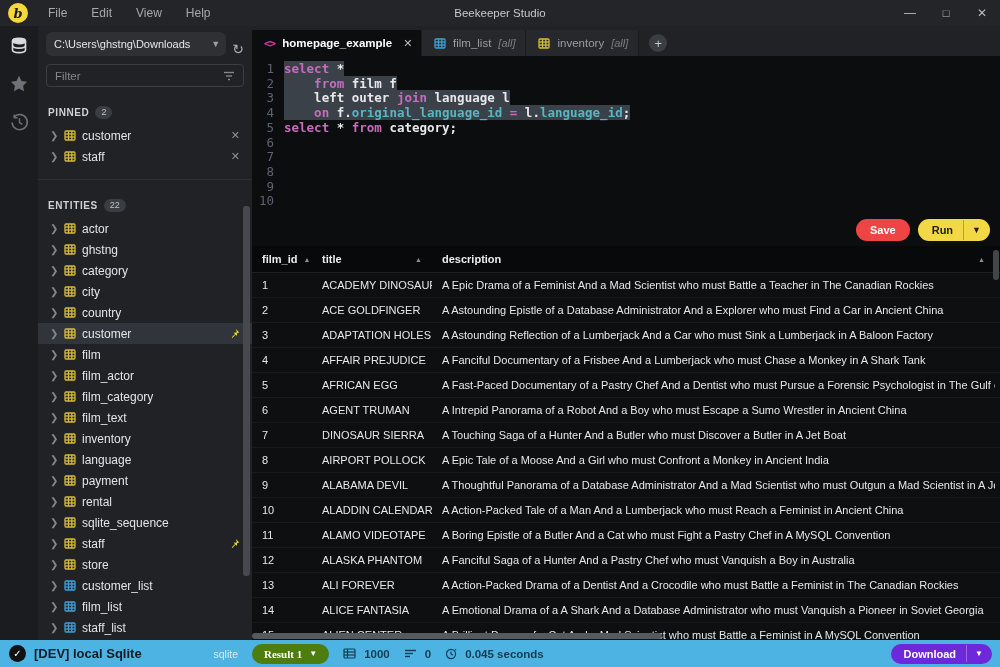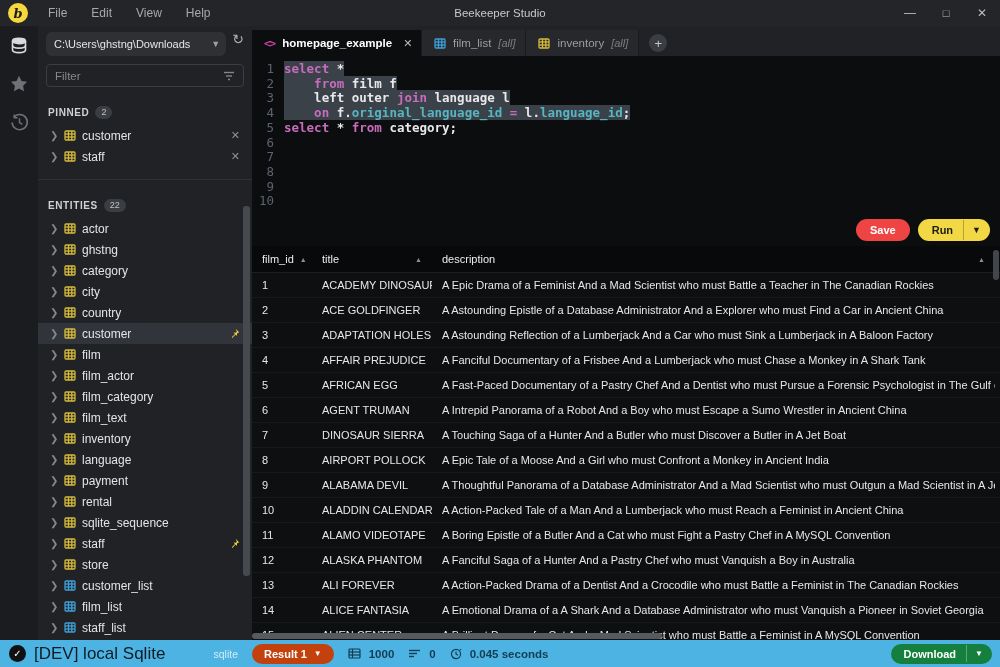--- a/index.html
+++ b/index.html
@@ -19,21 +19,21 @@
 
   
   .main { flex:1 1 auto; display:flex; min-height:0; }
 
   
   .rail { width:38px; background:#1b1c1f; display:flex; flex-direction:column; align-items:center; padding-top:8px; gap:14px; flex:0 0 auto; }
   .rail-icon { width:24px; height:24px; display:flex; align-items:center; justify-content:center; }
 
   
   .sidebar { width:214px; background:#202225; position:relative; flex:0 0 auto; overflow:hidden; }
-  .conn-row { display:flex; align-items:flex-start; margin:6px 8px 0 8px; gap:6px; }
+  .conn-row { display:flex; align-items:flex-end; margin:6px 8px 0 8px; gap:6px; }
   .conn-select { flex:1; height:24px; background:#2e3033; border-radius:6px; display:flex; align-items:center;
     padding:0 6px 0 8px; color:#e4e5e7; font-size:11px; white-space:nowrap; overflow:hidden; }
   .conn-select .txt { flex:1; overflow:hidden; white-space:nowrap; }
   .caret { color:#9d9fa3; font-size:9px; margin-left:4px; }
   .refresh { color:#aeb0b3; font-size:14px; line-height:1; }
   .filter-row { margin:8px 8px 0 8px; height:23px; border:1px solid #3a3d41; border-radius:4px;
     display:flex; align-items:center; padding:0 8px; }
   .filter-row .ph { color:#85878b; font-size:11.5px; flex:1; }
   .section-hd { display:flex; align-items:center; gap:6px; padding:0 10px; margin-top:16px; height:18px; }
   .section-hd .lbl { color:#cfd1d4; font-size:10px; font-weight:bold; letter-spacing:.6px; }
@@ -76,47 +76,47 @@
     padding:0 10px 4px 0; flex:0 0 auto; }
   .btn-save { background:#ef4444; color:#fff; font-size:11px; font-weight:bold; border-radius:13px; padding:5px 14px; }
   .btn-run { background:#f2d844; color:#202015; font-size:11px; font-weight:bold; border-radius:13px;
     display:flex; align-items:center; overflow:hidden;text-align:center; }
   .btn-run .run-main { padding:5px 10px 5px 14px; }
   .btn-run .run-caret { padding:5px 9px 5px 8px; border-left:1px solid rgba(0,0,0,.25); font-size:9px; }
 
   
   .results { flex:1; display:flex; flex-direction:column; min-height:0; position:relative; }
   .rhead { height:27px; background:#08090a; display:flex; align-items:center; border-bottom:1px solid #1d1f21;
-    font-size:11px; font-weight:normal; color:#eceded; flex:0 0 auto; }
+    font-size:11px; font-weight:bold; color:#eceded; flex:0 0 auto; }
   .rcell { padding:0 10px; display:flex; align-items:center; overflow:hidden; white-space:nowrap; flex:0 0 auto; }
   .c-id { width:60px; }
   .c-title { width:120px; }
   .c-desc { width:563px; }
   .c-year { flex:1; }
   .sort { color:#8a8c8f; font-size:7px; margin-left:6px; }
   .sort.right { margin-left:auto; }
   .rbody { flex:1; overflow:hidden; position:relative; }
   .rrow { height:25px; display:flex; align-items:center; font-size:11px; color:#e6e7e9;
     border-bottom:1px solid rgba(255,255,255,.045); background:#0e0f11; }
   .v-scroll { position:absolute; right:1px; top:4px; width:6px; height:30px; background:#42464b; border-radius:3px; }
   .h-scroll { position:absolute; left:0; bottom:1px; width:410px; height:6px; background:#56595e; border-radius:3px; }
 
   
   .statusbar { height:27px; background:#4db3e2; display:flex; align-items:center; flex:0 0 auto; color:#0e3448; }
   .st-left { width:252px; display:flex; align-items:center; flex:0 0 auto; }
   .check-circle { width:17px; height:17px; border-radius:50%; background:#101113; color:#fff; font-size:10px;
     display:flex; align-items:center; justify-content:center; margin:0 8px 0 9px; }
-  .st-conn { font-size:17px; font-weight:normal; color:#101c24; }
+  .st-conn { font-size:13px; font-weight:bold; color:#101c24; }
   .st-dialect { margin-left:auto; margin-right:14px; font-size:10.5px; color:rgba(255,255,255,.75); }
   .st-mid { flex:1; display:flex; align-items:center; gap:14px; }
-  .pill { background:#c2410c; color:#fff; font-size:11px; font-weight:bold; border-radius:12px;
-    display:flex; align-items:center; gap:7px; padding:4px 12px; }
+  .pill { background:#4d7c0f; color:#fff; font-size:11px; font-weight:bold; border-radius:12px;
+    display:flex; align-items:center; gap:7px; padding:4px 12px;font-family:Liberation Serif, serif; }
   .pill .pc { font-size:8px; }
   .stat { display:flex; align-items:center; gap:8px; font-size:11.5px; color:#143c52; font-weight:bold; }
-  .btn-download { margin-left:auto; margin-right:8px; background:#15803d; color:#fff; border-radius:12px;
+  .btn-download { margin-left:auto; margin-right:8px; background:#6d28d9; color:#fff; border-radius:12px;
     display:flex; align-items:center; overflow:hidden; font-size:11px; font-weight:bold; }
   .btn-download .dl-main { padding:4px 10px 4px 13px; }
   .btn-download .dl-caret { padding:4px 9px 4px 8px; border-left:1px solid rgba(255,255,255,.3); font-size:8px; }
   svg { display:block; }
 </style>
 </head>
 <body>
 
 <div class="app">
 

